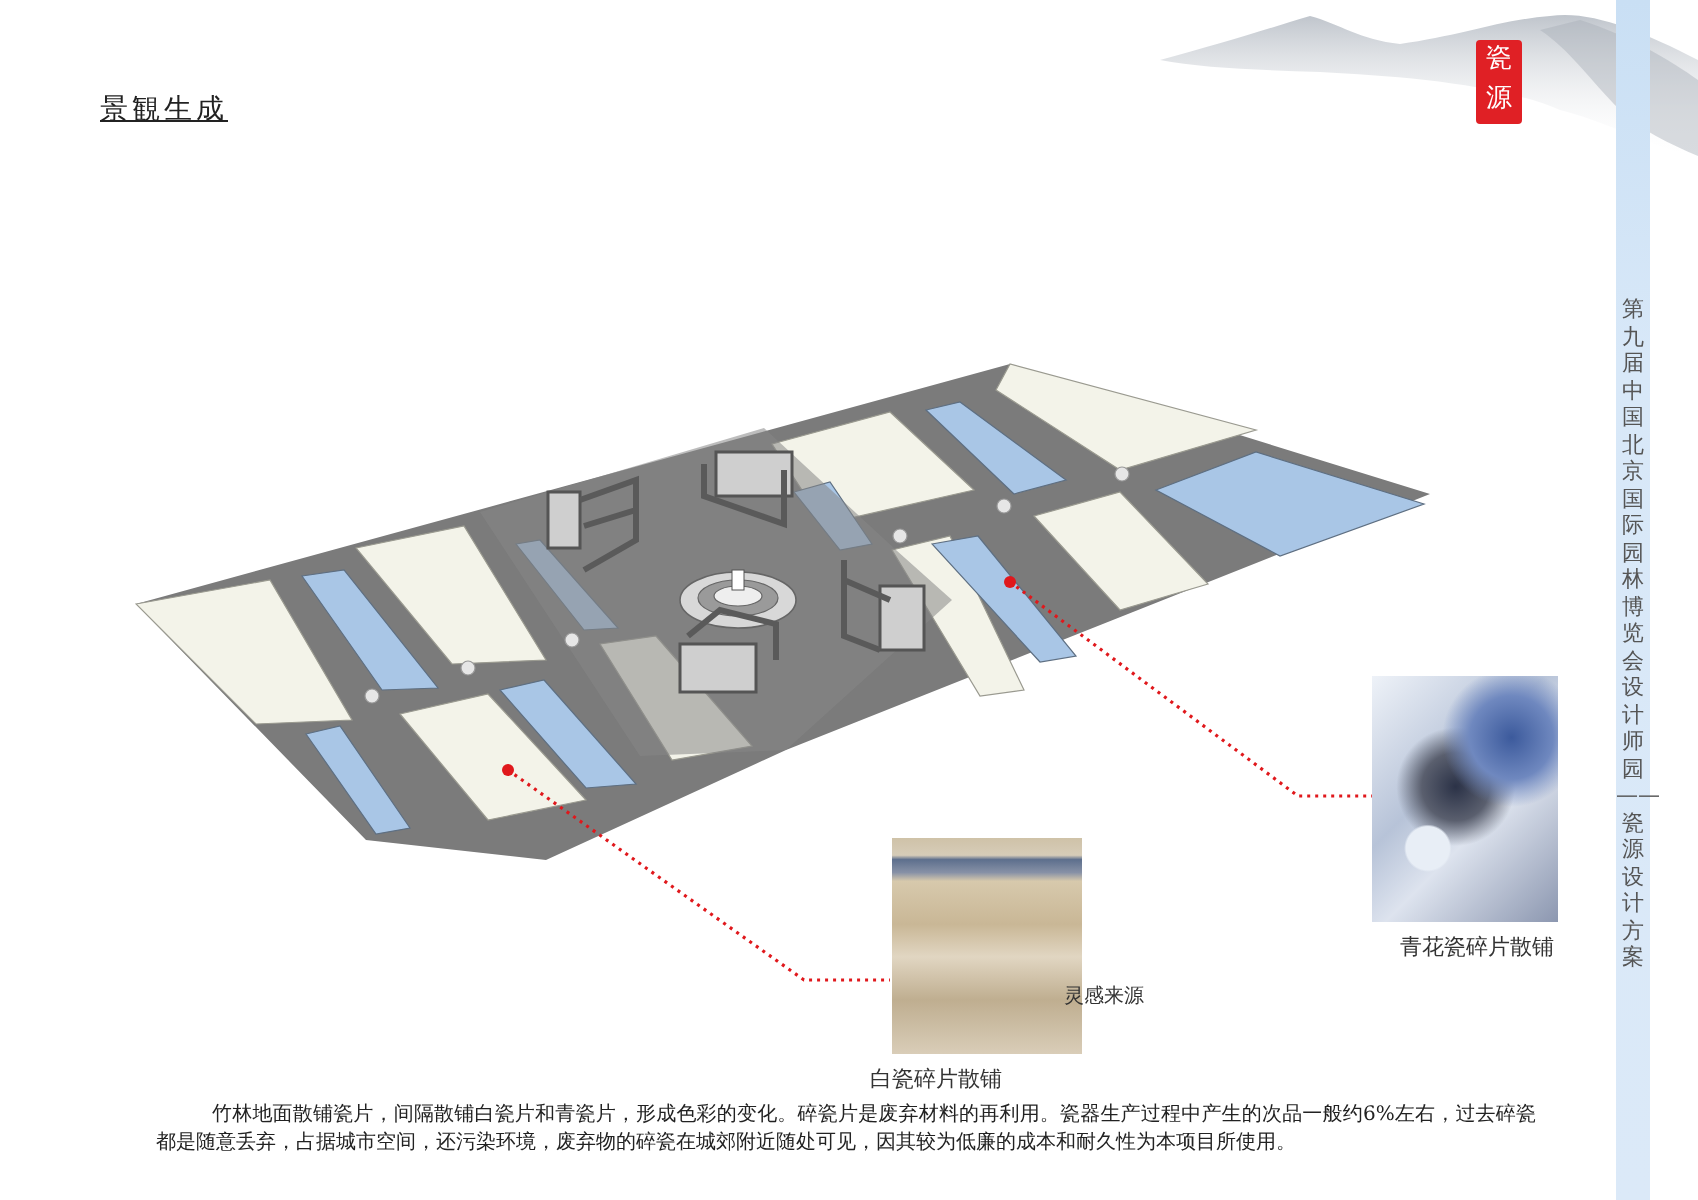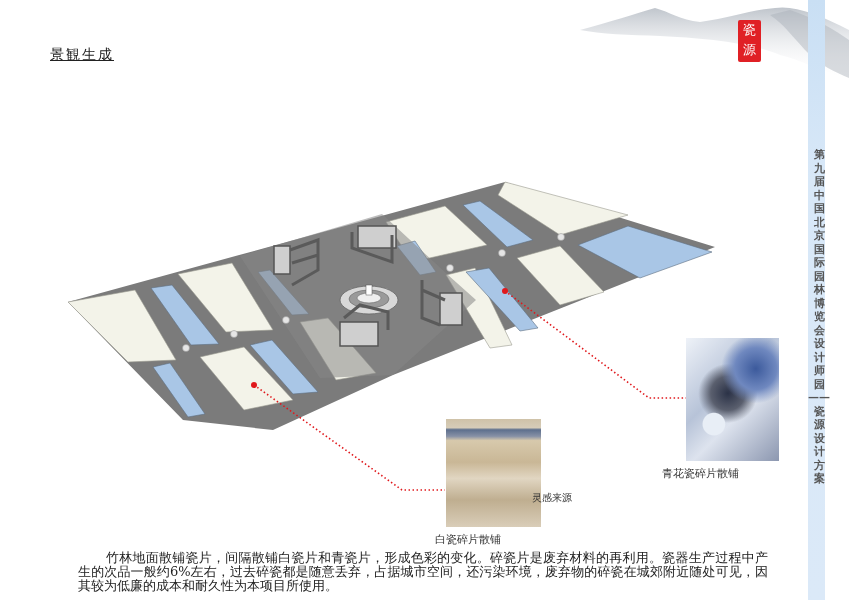--- a/index.html
+++ b/index.html
@@ -1,30 +1,30 @@
 <!DOCTYPE html>
 <html><head>
 <meta charset="utf-8">
 <style>
   html, body { margin:0; padding:0; }
   body { width:849px; height:600px; position:relative; overflow:hidden; background:#ffffff; font-family:"DejaVu Serif", serif; }
   .mountains { position:absolute; left:580px; top:0; width:269px; height:90px; }
   .side-band { position:absolute; left:808px; top:0; width:17px; height:600px; background:linear-gradient(#c9dff4,#d8e8f8 30%,#dbe9f8); }
-  .vertical-title { position:absolute; left:808px; top:148px; width:17px; color:#555; font-size:11px; line-height:13.5px; text-align:right; word-break:break-all; font-family:"DejaVu Serif", serif;font-weight:bold; }
+  .vertical-title { position:absolute; left:808px; top:148px; width:17px; color:#555; font-size:11px; line-height:13.5px; text-align:center; word-break:break-all; font-family:"DejaVu Serif", serif; }
   .seal { position:absolute; left:738px; top:20px; width:23px; height:42px; background:#e02025; color:#fff; font-size:13px; line-height:20px; text-align:center; border-radius:2px; font-family:"DejaVu Serif", serif; }
   .page-title { position:absolute; left:50px; top:46px; font-size:14px; color:#222; letter-spacing:2px;text-decoration:underline; }
   .diagram { position:absolute; left:0; top:0; width:849px; height:600px; }
   .photo { position:absolute; }
   .photo-white { left:446px; top:419px; width:95px; height:108px; background:linear-gradient(180deg,#cfc2a8 0%,#d6ccb8 8%,#5d6f8d 10%,#8791a6 16%,#d7c9ac 20%,#c9b796 40%,#e1d6c2 55%,#bfae90 75%,#d9cdb8 100%); }
   .photo-blue { left:686px; top:338px; width:93px; height:123px; background:radial-gradient(circle at 30% 70%,#e8eef6 0,#e8eef6 10%,transparent 11%),radial-gradient(circle at 75% 25%,#3c5a9c 0,#6f88bf 18%,transparent 30%),radial-gradient(circle at 45% 45%,#2b3247 0,#5a5f6e 20%,transparent 35%),linear-gradient(135deg,#eef2f8,#b7c3d8 40%,#dde3ee 60%,#8c97b0); }
   .caption { position:absolute; font-family:"DejaVu Sans", sans-serif; font-size:11px; color:#333; }
   .cap-white { left:435px; top:532px; }
-  .cap-blue { left:662px; top:466px;text-align:center; }
+  .cap-blue { left:700px; top:466px;text-align:center; }
   .cap-inspiration { left:532px; top:491px; font-size:10px; }
-  .body-text { position:absolute; left:78px; top:551px; width:690px; font-size:13px; line-height:14px; color:#222; text-indent:28px; text-align:justify; font-family:"DejaVu Serif", serif; }
+  .body-text { position:absolute; left:78px; top:551px; width:690px; font-size:10px; line-height:14px; color:#222; text-indent:28px; text-align:justify; font-family:"DejaVu Serif", serif; }
 </style>
 </head>
 <body>
 
 <svg class="mountains" viewBox="0 0 269 90">
   <defs>
     <linearGradient id="mg" x1="0" y1="0" x2="0" y2="1">
       <stop offset="0" stop-color="#b8bec6" stop-opacity="0.9"></stop>
       <stop offset="1" stop-color="#ffffff" stop-opacity="0"></stop>
     </linearGradient>

